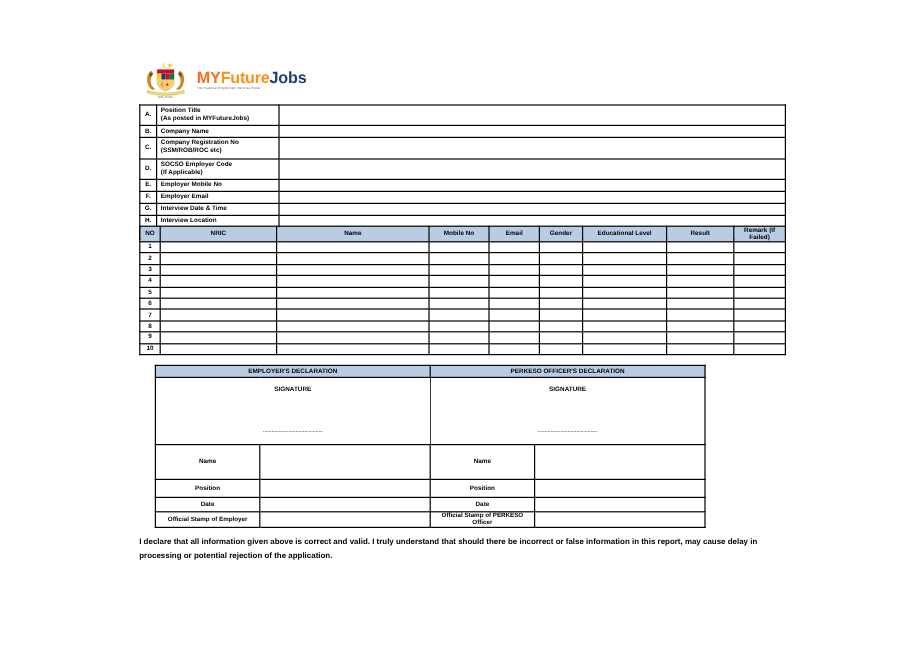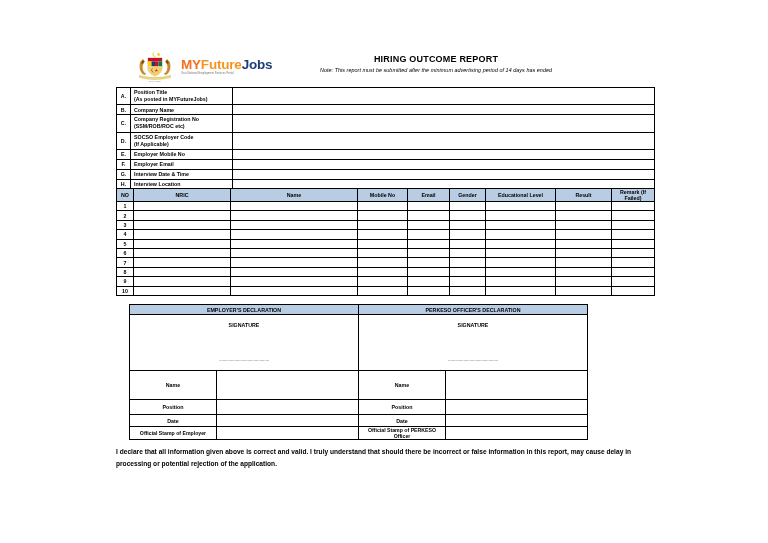--- a/index.html
+++ b/index.html
@@ -18,21 +18,21 @@
     position: relative;
     width: 768px;
     height: 543px;
     background: #ffffff;
     box-sizing: border-box;
   }
 
   
   .header {
     position: absolute;
-    left: 133px;
+    left: 116px;
     top: 48px;
     width: 538px;
     height: 38px;
     display: flex;
     align-items: flex-start;
   }
   .brand {
     display: flex;
     align-items: center;
     width: 148px;
@@ -257,24 +257,20 @@
         </svg>
         <div class="crest-label">MALAYSIA</div>
       </div>
 
       <div class="brandtext">
         <div class="wordmark"><span class="wm-my">MY</span><span class="wm-future">Future</span><span class="wm-jobs">Jobs</span></div>
         <div class="tagline">Your National Employment Services Portal</div>
       </div>
     </div>
 
-    <div class="titleblock">
-      <div class="doc-title">HIRING OUTCOME REPORT</div>
-      <div class="doc-note">Note: This report must be submitted after the minimum advertising period of 14 days has ended</div>
-    </div>
   </div>
 
   <table class="t1">
     <colgroup>
       <col class="c-letter">
         <col class="c-label">
         <col class="c-value">
     </colgroup>
     <tbody>
       <tr>

